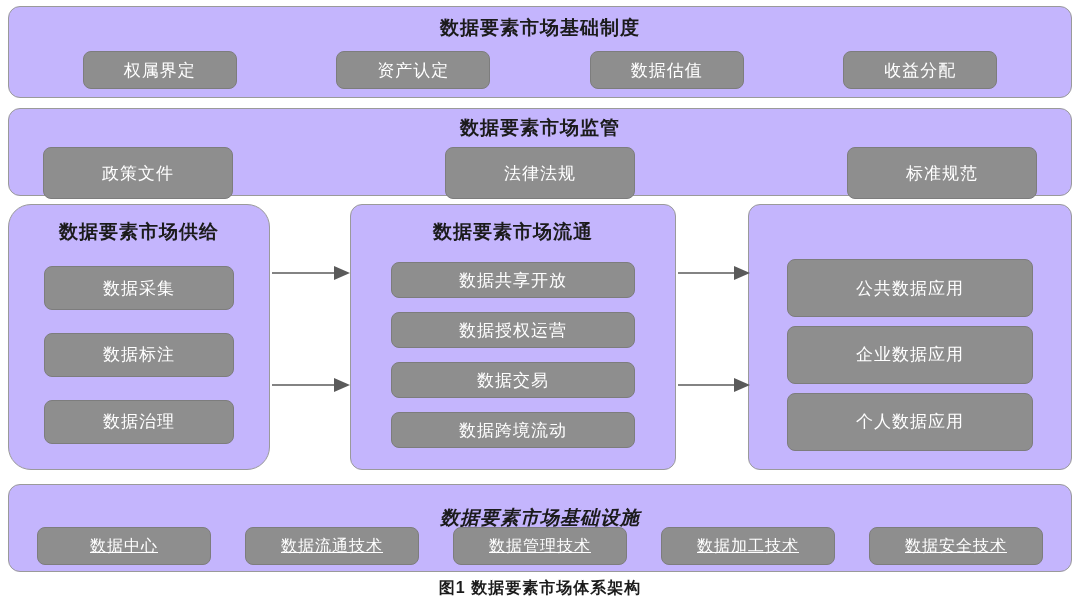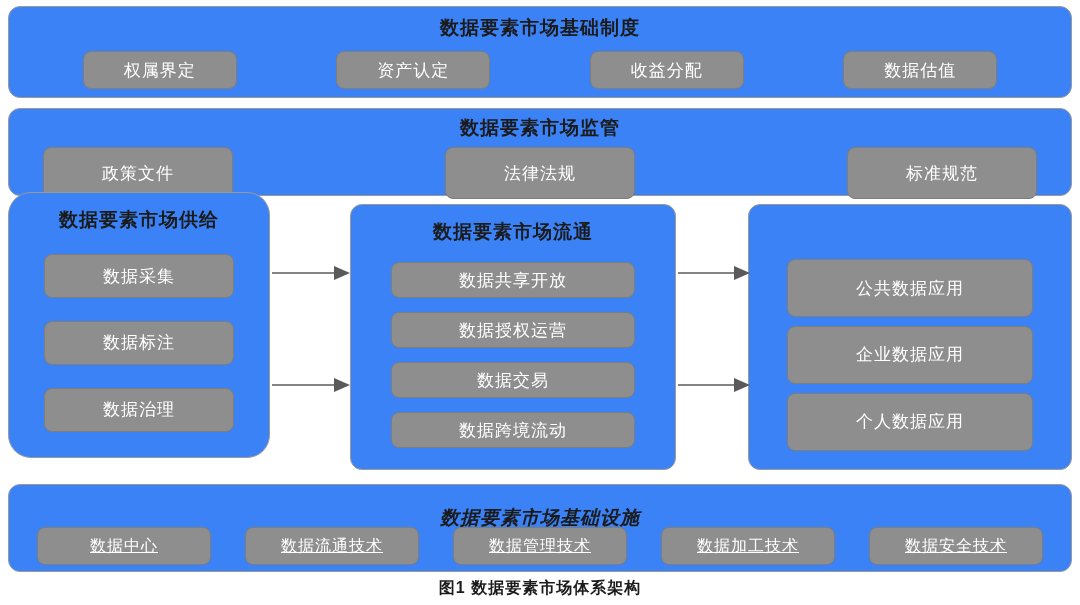--- a/index.html
+++ b/index.html
@@ -18,21 +18,21 @@
     position: relative;
     width: 1080px;
     height: 605px;
   }
 
   
   .panel {
     position: absolute;
     border: 1.5px solid #9a9a9a;
     border-radius: 12px;
-    background: #3b82f6;
+    background: #c4b5fd;
     box-sizing: border-box;
   }
   .panel-title {
     text-align: center;
     font-size: 19px;
     font-weight: bold;
     color: #1b1b1b;
     letter-spacing: 1px;
   }
 
@@ -75,21 +75,21 @@
     left: 0; right: 0; top: 38px;
     display: flex;
     justify-content: space-between;
     padding: 0 34px;
     box-sizing: border-box;
   }
   #panel-supervision .chip { width: 190px; height: 52px; }
 
   
   #panel-supply {
-    left: 8px; top: 192px; width: 262px; height: 266px; border-radius: 23px;
+    left: 8px; top: 204px; width: 262px; height: 266px; border-radius: 23px;
   }
   #panel-circulation {
     left: 350px; top: 204px; width: 326px; height: 266px;
   }
   #panel-application {
     left: 748px; top: 204px; width: 324px; height: 266px;
   }
   .col .panel-title { margin-top: 14px; }
   .col .chips {
     position: absolute;
@@ -140,22 +140,22 @@
 </head>
 <body>
 
 <div class="canvas">
 
   <div class="panel" id="panel-institution">
     <div class="panel-title">数据要素市场基础制度</div>
     <div class="chips">
       <div class="chip">权属界定</div>
       <div class="chip">资产认定</div>
+      <div class="chip">数据估值</div>
       <div class="chip">收益分配</div>
-      <div class="chip">数据估值</div>
     </div>
   </div>
 
   <div class="panel" id="panel-supervision">
     <div class="panel-title">数据要素市场监管</div>
     <div class="chips">
       <div class="chip">政策文件</div>
       <div class="chip">法律法规</div>
       <div class="chip">标准规范</div>
     </div>

